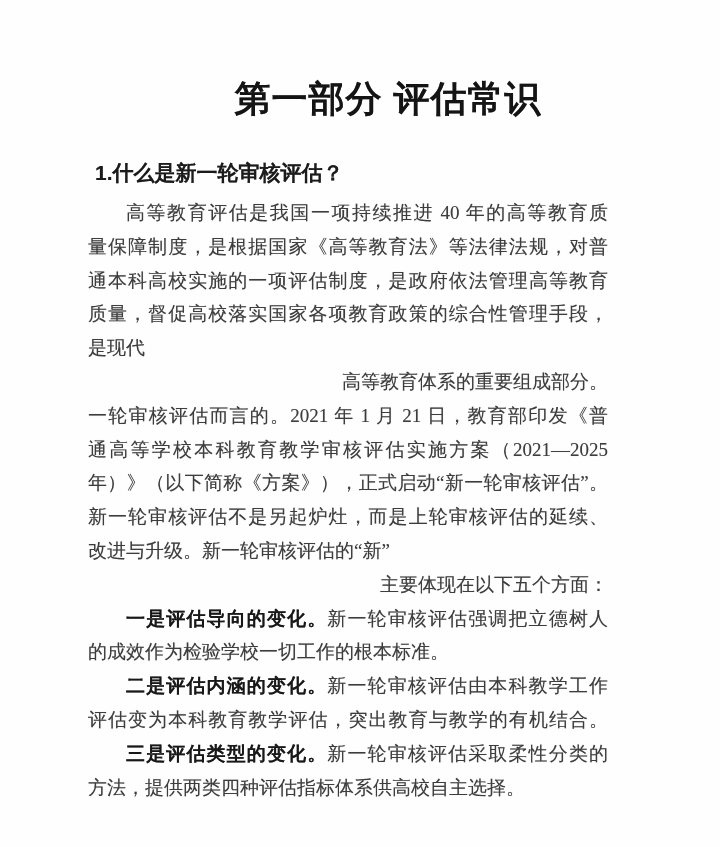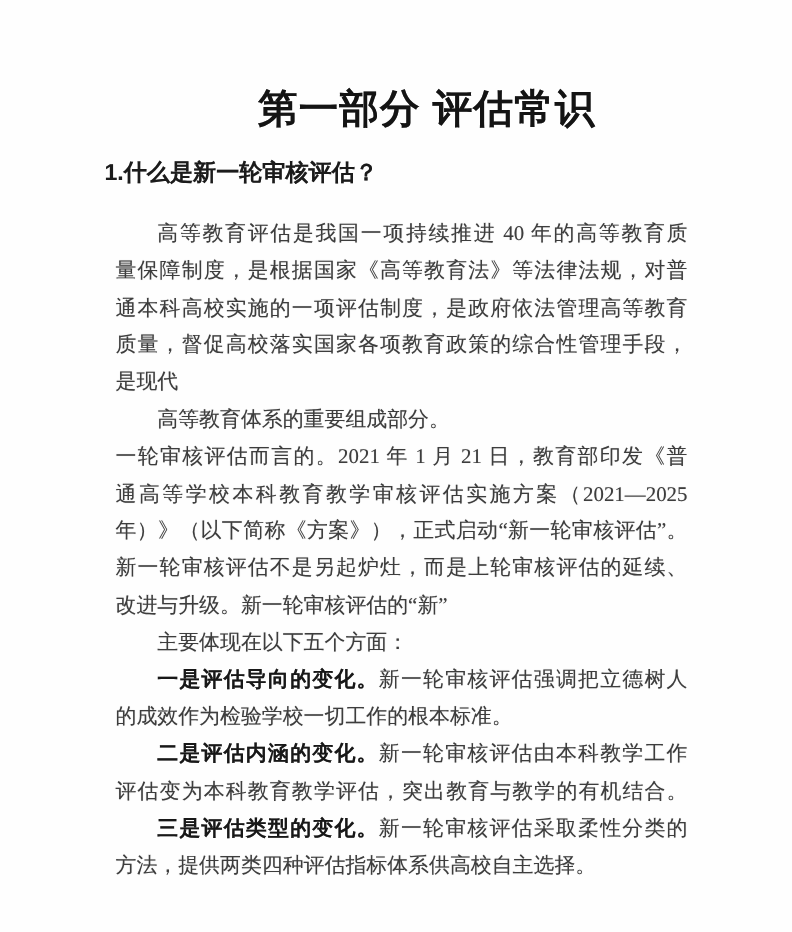--- a/index.html
+++ b/index.html
@@ -26,46 +26,47 @@
     font-weight: 700;
     font-size: 36px;
     line-height: 38px;
     color: #141414;
     letter-spacing: 1px;
     text-shadow: 0 0 0.6px rgba(20,20,20,0.55);
     white-space: nowrap;
   }
   .section-heading {
     position: absolute;
-    top: 144px;
+    top: 159px;
     left: 95px;
     font-family: "Liberation Sans", "DejaVu Sans", sans-serif;
     font-weight: 700;
     font-size: 21px;
     line-height: 28px;
     color: #1b1b1b;
     text-shadow: 0 0 0.5px rgba(25,25,25,0.5);
     white-space: nowrap;
   }
   .body-text {
     position: absolute;
     top: 196px;
-    left: 105px;
+    left: 88px;
     width: 520px;
     font-size: 19px;
     line-height: 33.8px;
     color: #3d3d3d;
     text-shadow: 0 0 0.7px rgba(80,80,80,0.45);
   }
   .line {
     height: 33.8px;
     text-align: left;
   }
   .line.indent {
     text-indent: 38px;
+    text-align: right;
   }
   .line.fill {
     text-align: justify;
     text-align-last: justify;
   }
   .lead {
     font-family: "Liberation Sans", "DejaVu Sans", sans-serif;
     font-weight: 700;
     color: #181818;
     text-shadow: 0 0 0.5px rgba(20,20,20,0.55);

